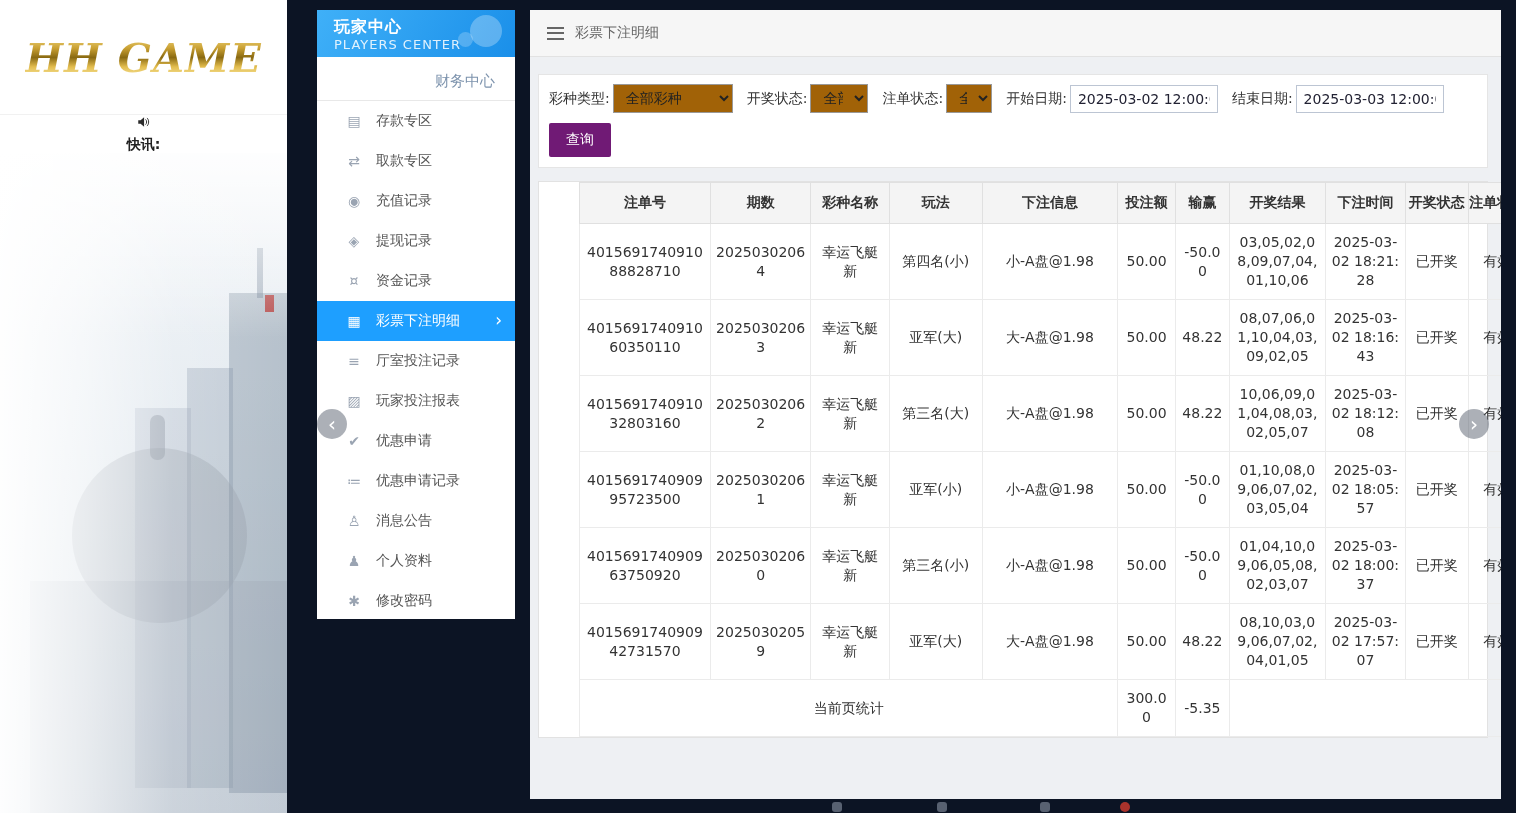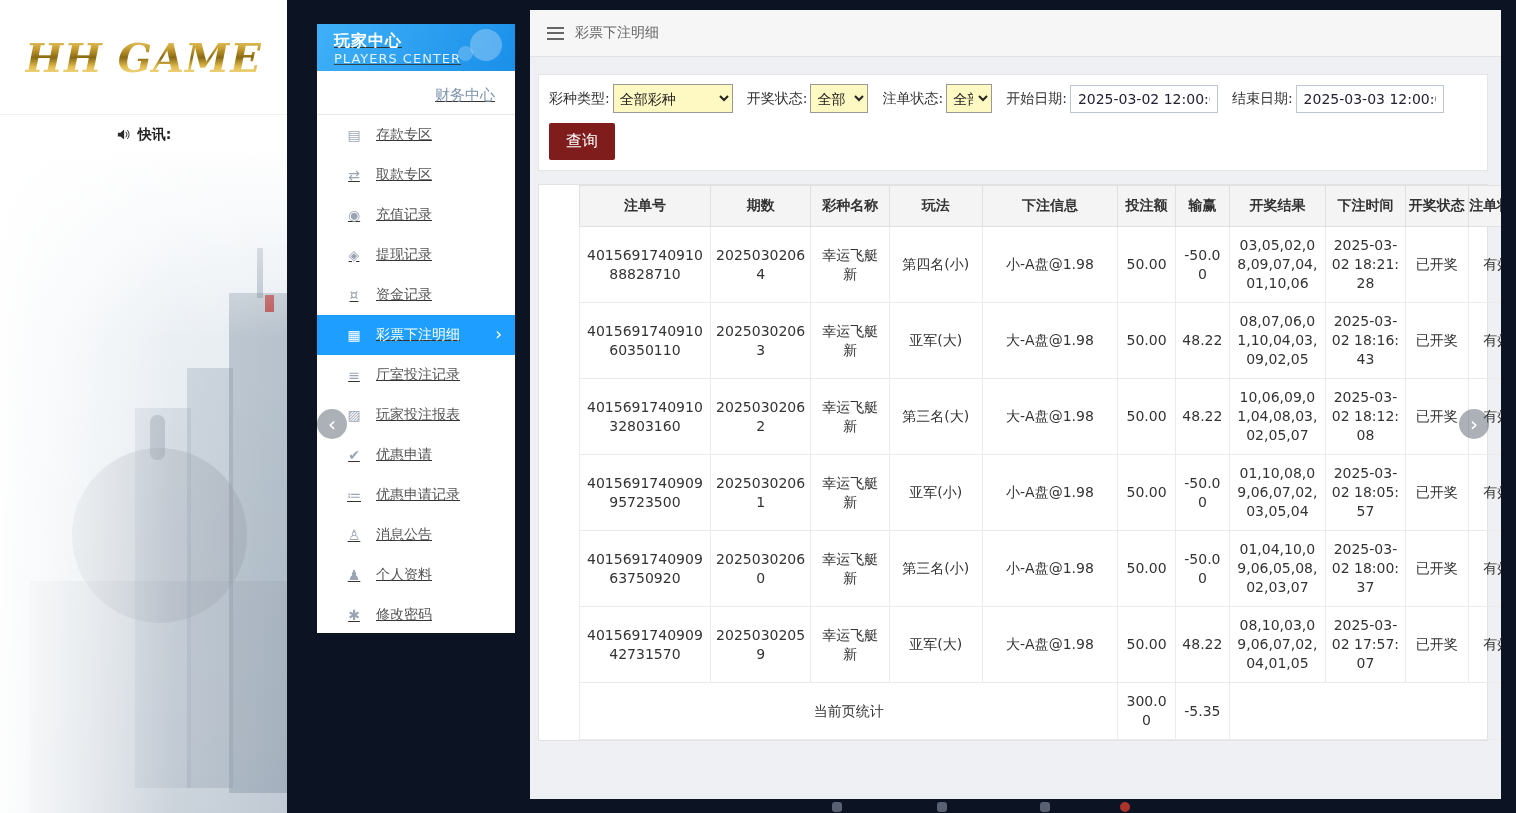--- a/index.html
+++ b/index.html
@@ -16,37 +16,37 @@
   .logo-area { height:114px; display:flex; align-items:center; justify-content:center; background:#fff; }
   .logo-text {
     font-family:"DejaVu Serif","Liberation Serif",serif;
     font-style:italic; font-weight:bold; font-size:40px; letter-spacing:1px;
     background:linear-gradient(180deg,#f6e08e 0%,#caa133 30%,#8a6a12 50%,#e3bd4e 70%,#fdf3bd 100%);
     -webkit-background-clip:text; background-clip:text;
     -webkit-text-fill-color:transparent; color:transparent;
     cursor:pointer;
   }
   .news-bar { height:41px; background:#fff; border-top:1px solid #f1f1f1; border-bottom:1px solid #ececec;
-    display:flex; align-items:center; justify-content:center; gap:7px; font-weight:bold; color:#222; font-size:14px; }
+    display:flex; align-items:center; justify-content:center; gap:7px; font-weight:bold; color:#222; font-size:14px;flex-direction:column; }
   .photo-area { position:absolute; left:0; top:153px; right:0; bottom:0;
     background:linear-gradient(180deg,#eef2f6 0%,#e2e9ef 45%,#d3dce4 100%); overflow:hidden; }
   .photo-area .bld { position:absolute; }
   .b1 { right:0; top:140px; width:58px; height:500px; background:rgba(92,110,132,.34); }
   .b2 { right:54px; top:215px; width:46px; height:420px; background:rgba(108,126,148,.27); }
   .b3 { right:96px; top:255px; width:56px; height:380px; background:rgba(122,138,160,.21); }
   .spire { right:24px; top:95px; width:6px; height:50px; background:rgba(92,110,132,.4); }
   .dome { position:absolute; left:72px; top:295px; width:175px; height:175px; border-radius:50%; background:rgba(142,152,164,.35); }
   .dome-top { position:absolute; left:150px; top:262px; width:15px; height:45px; border-radius:7px; background:rgba(128,138,150,.45); }
   .dome-base { position:absolute; left:30px; top:428px; width:257px; height:232px; background:rgba(152,162,174,.30); }
   .red-speck { position:absolute; right:13px; top:142px; width:9px; height:17px; background:#b23230; opacity:.85; }
   .photo-fade { position:absolute; inset:0;
     background:linear-gradient(90deg,rgba(255,255,255,.96) 0%,rgba(255,255,255,.62) 30%,rgba(255,255,255,.18) 60%,rgba(255,255,255,0) 100%),
                linear-gradient(180deg,rgba(255,255,255,.92) 0%,rgba(255,255,255,0) 28%); }
   
-  .sidebar { position:absolute; left:317px; top:24px; width:198px; height:609px; background:#fff; overflow:hidden;text-decoration:underline; }
+  .sidebar { position:absolute; left:317px; top:10px; width:198px; height:609px; background:#fff; overflow:hidden; }
   .side-header { position:relative; height:47px; background:linear-gradient(120deg,#3fb0f8 0%,#1a8fe9 100%);
     color:#fff; padding:7px 0 0 17px; overflow:hidden; cursor:pointer; }
   .side-header-title { font-size:16px; font-weight:bold; letter-spacing:1px; line-height:20px; }
   .side-header-sub { font-size:13px; letter-spacing:1px; opacity:.85; }
   .hdr-c1 { position:absolute; right:13px; top:5px; width:32px; height:32px; border-radius:50%; background:rgba(255,255,255,.28); }
   .hdr-c2 { position:absolute; right:42px; top:22px; width:15px; height:15px; border-radius:50%; background:rgba(255,255,255,.22); }
   .side-heading { padding:15px 20px 9px 20px; font-size:15px; color:#7d93ad; border-bottom:1px solid #e8e8e8;text-align:right; }
   .side-item { position:relative; height:40px; display:flex; align-items:center; gap:13px; padding-left:28px;
     color:#555; cursor:pointer; }
   .side-icon { width:18px; text-align:center; font-size:14px; color:#9aa4b2; }
@@ -57,28 +57,28 @@
   .main { position:absolute; left:530px; top:10px; width:971px; height:789px; background:#eef0f3; overflow:hidden; }
   .crumb-bar { height:47px; background:#f6f6f6; border-bottom:1px solid #e2e2e2;
     display:flex; align-items:center; gap:11px; padding:0 17px; color:#666; }
   .hamb { width:17px; height:13px; position:relative; border-top:2px solid #666; border-bottom:2px solid #666; cursor:pointer; }
   .hamb::before { content:''; position:absolute; left:0; right:0; top:50%; margin-top:-1px; height:2px; background:#666; }
   .content { padding:17px 13px 0 8px; }
   .filter-card { background:#fff; border:1px solid #e5e5e5; padding:9px 10px 10px 10px; }
   .filter-row { display:flex; align-items:center; }
   .flabel { color:#333; margin-right:3px; }
   .flabel + select, .flabel + input { margin-right:14px; }
-  select { height:29px; border:1px solid #999; background:#fef9c3; font-size:14px; color:#222; padding:0 2px;
-    font-family:Liberation Sans, sans-serif; }
+  select { height:29px; border:1px solid #999; background:#a16207; font-size:14px; color:#222; padding:0 8px;
+    font-family:Liberation Serif, serif; }
   .sel-lottery { width:120px; }
   .sel-small { width:58px; }
   .sel-xsmall { width:46px; }
   .date-input { height:28px; width:148px; border:1px solid #bcc5d3; padding:0 7px; font-size:14px; color:#223;
     font-family:inherit; }
-  .search-btn { margin-top:10px; background:#7f1d1d; border:none; color:#fff; font-size:16px;
+  .search-btn { margin-top:10px; background:#701a75; border:none; color:#fff; font-size:14px;
     padding:8px 17px; border-radius:2px; cursor:pointer; font-family:Liberation Sans, sans-serif; }
   .table-card { margin-top:13px; background:#fff; border:1px solid #e2e2e2; }
   table.bet-table { width:100%; border-collapse:collapse; table-layout:fixed; text-align:center; font-size:14px; color:#333;margin-left:40px; }
   .bet-table th { background:#f4f4f4; border:1px solid #e0e0e0; padding:11px 0; font-weight:bold; font-size:14px; }
   .bet-table td { border:1px solid #ebebeb; padding:9px 5px; word-break:break-all; line-height:19px; vertical-align:middle; }
   .bet-table td.cell-result { padding:9px 3px; }
   .summary-row td { padding:9px 5px; }
   
   .nav-arrow { position:absolute; top:409px; width:30px; height:30px; border-radius:50%;
     background:rgba(70,80,95,.45); color:#fff; display:flex; align-items:center; justify-content:center;

